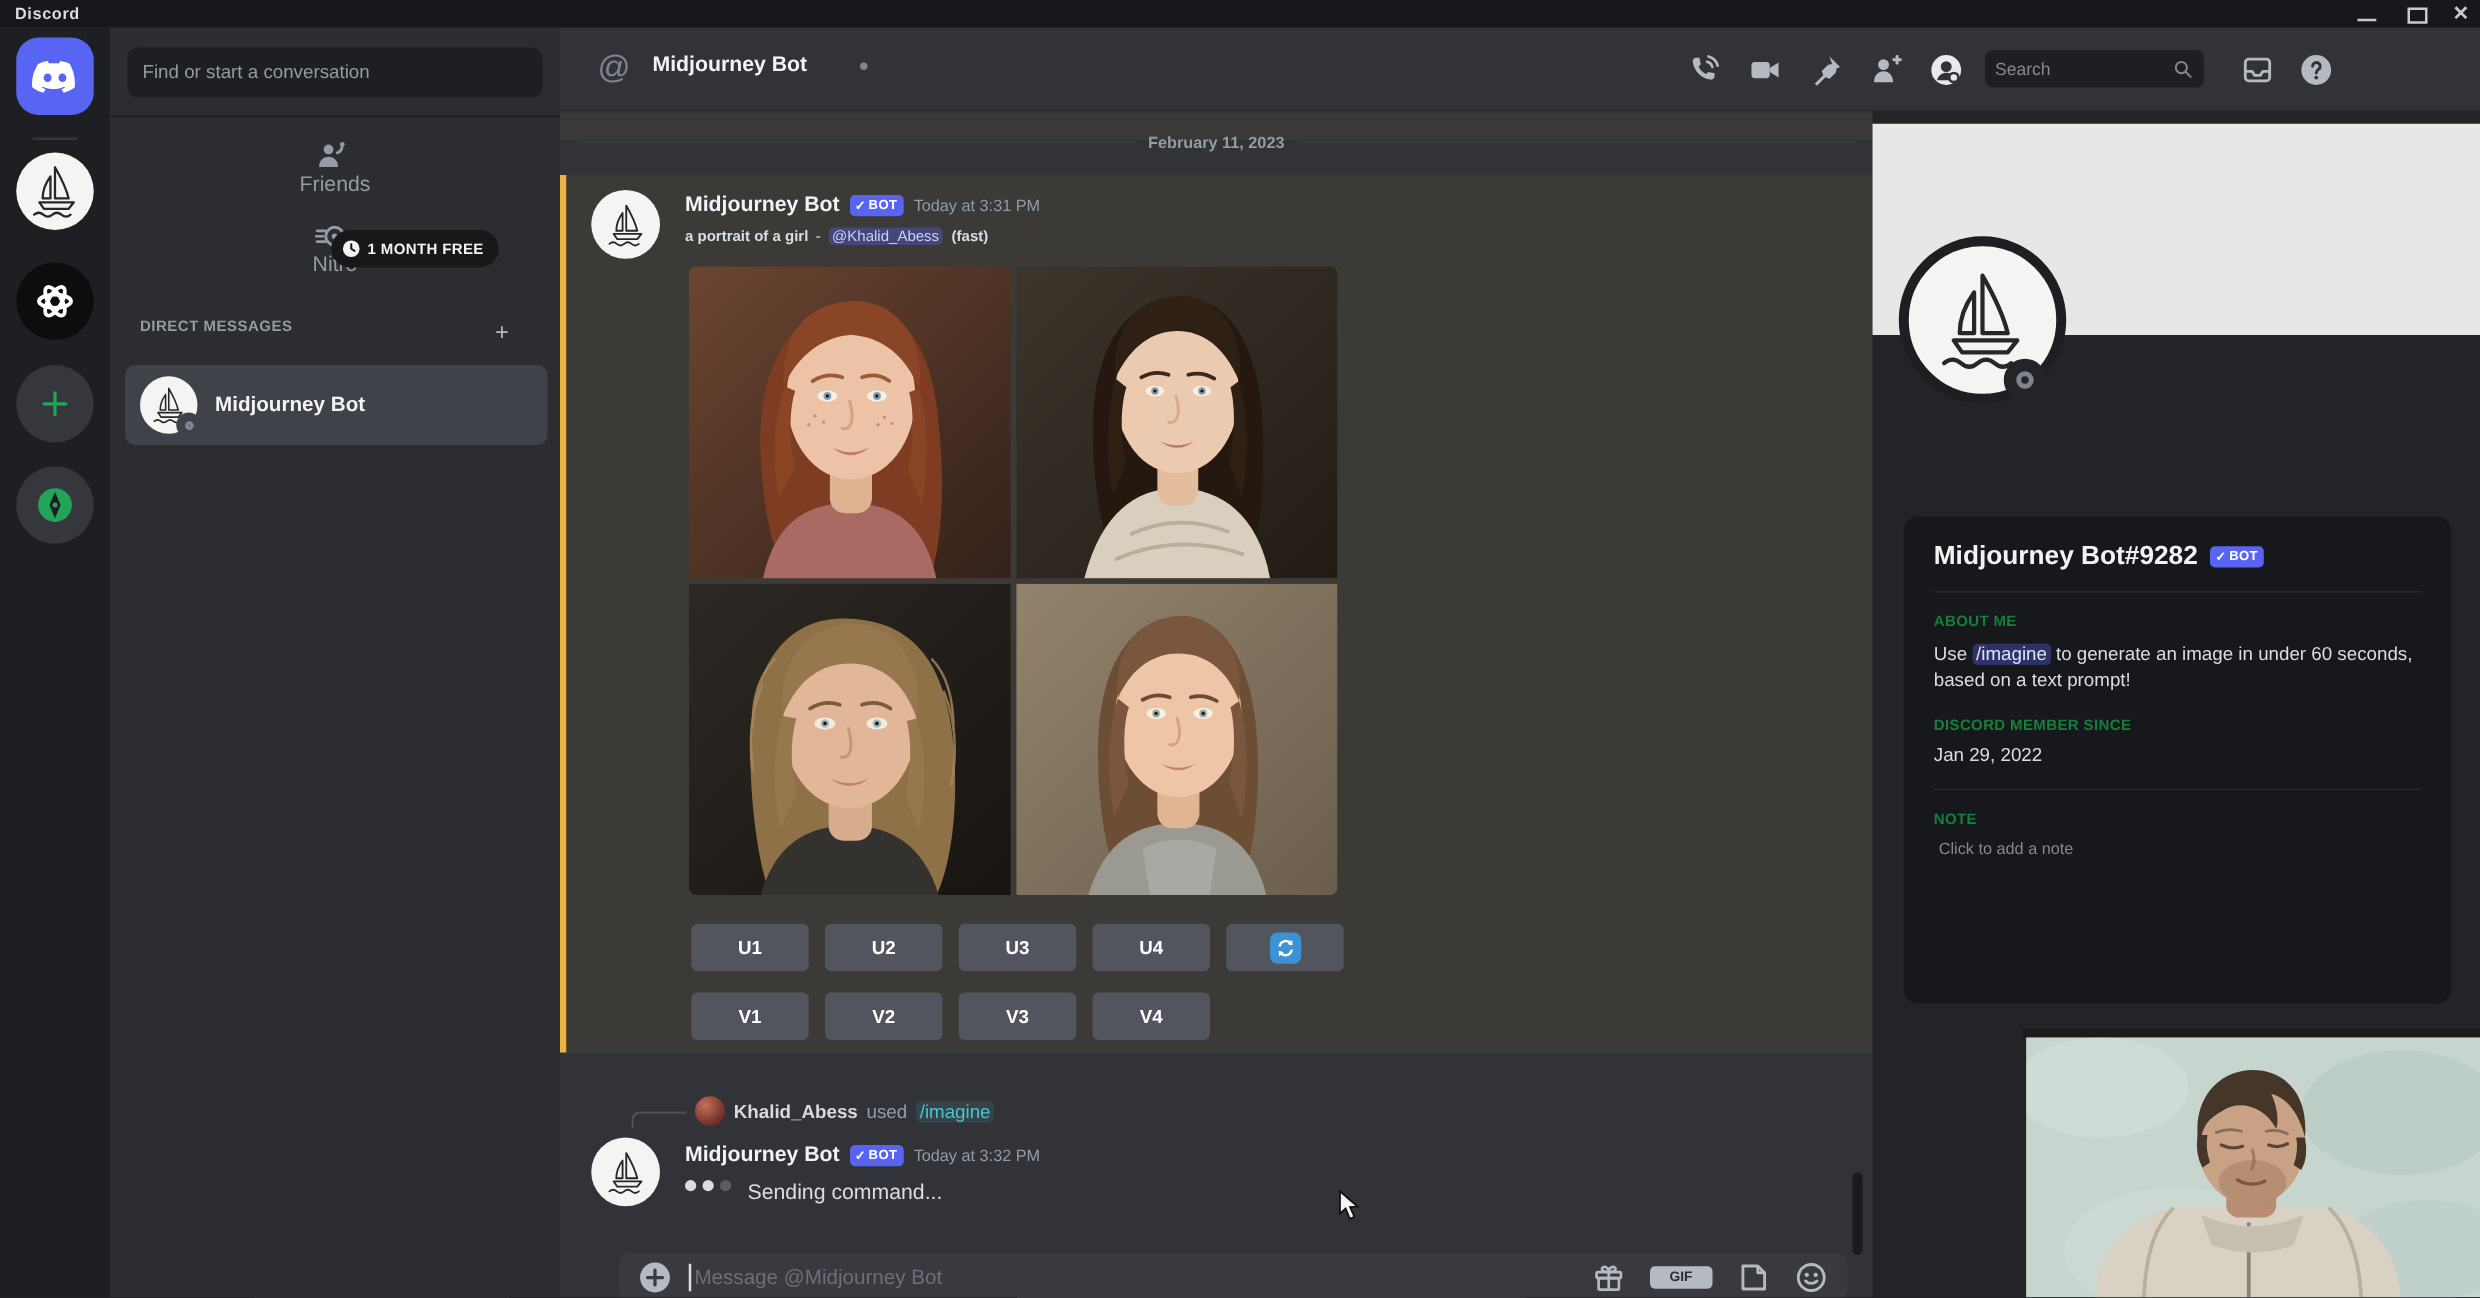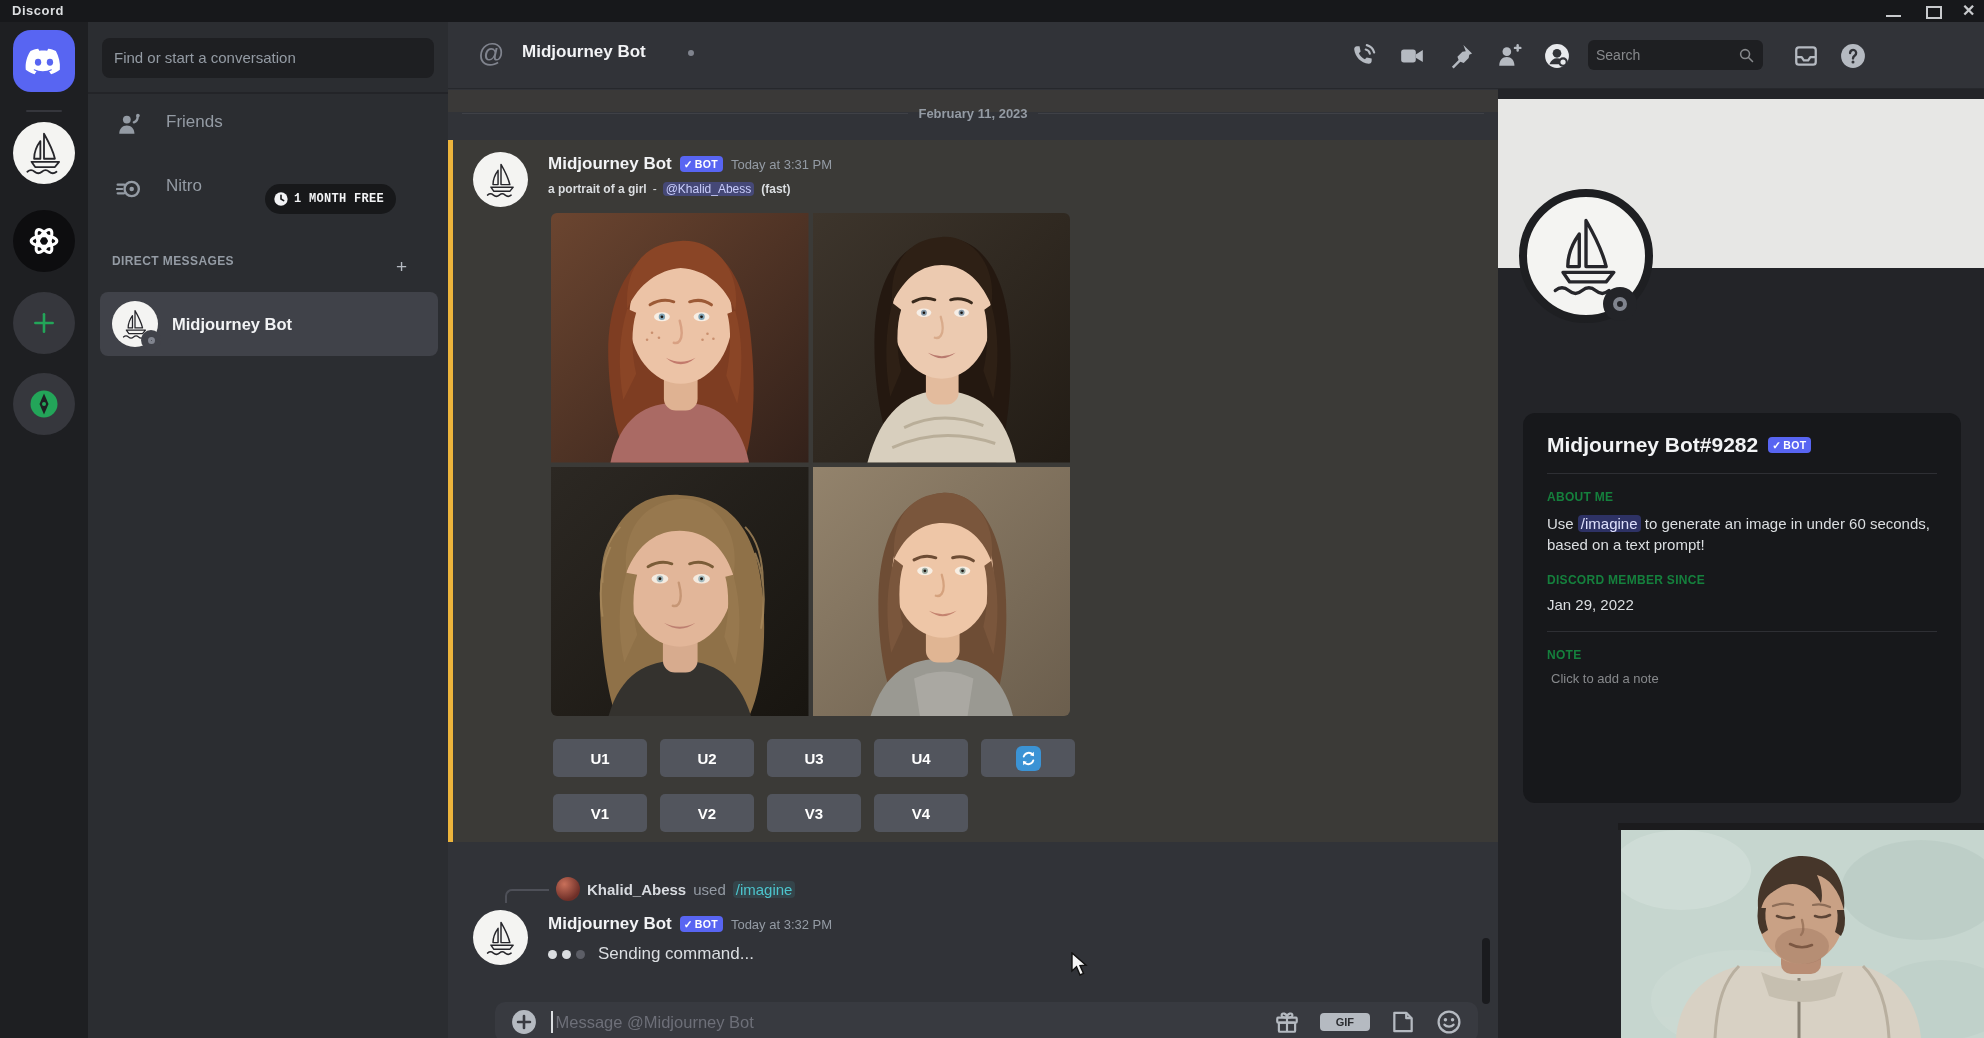--- a/index.html
+++ b/index.html
@@ -24,28 +24,28 @@
   .rail-boat { top:100px; background:#f4f4f2; }
   .rail-openai { top:188px; background:#0d0d0f; color:#fff; }
   .rail-plus { top:270px; background:#36373d; }
   .rail-compass { top:351px; background:#36373d; }
 
   
   .sidebar { left:88px; top:22px; width:360px; height:1016px; background:#2b2d31; }
   .sb-search { left:14px; top:16px; width:332px; height:40px; background:#1e1f22; border-radius:8px;
                color:#949ba4; font-size:15px; line-height:40px; padding-left:12px; cursor:pointer; }
   .sb-shadow { left:0; top:70px; width:360px; height:2px; background:#232428; }
-  .sb-row { left:10px; width:340px; height:46px; border-radius:6px; display:flex; align-items:flex-start; color:#949ba4; cursor:pointer; }
+  .sb-row { left:10px; width:340px; height:46px; border-radius:6px; display:flex; align-items:center; color:#949ba4; cursor:pointer;flex-direction:column; }
   .sb-row .ic { width:26px; height:26px; margin-left:18px; margin-right:24px; color:#949ba4; }
   .sb-row .lbl { font-size:17px; font-weight:500; }
   .row-friends { top:90px; }
   .row-nitro { top:154px; }
   .nitro-badge { position:absolute; left:167px; top:8px; height:30px; padding:0 12px 0 8px; background:#17181a;
                  border-radius:15px; display:flex; align-items:center; gap:5px; color:#f2f3f5;
-                 font-size:12px; font-weight:bold; letter-spacing:.3px;font-family:Liberation Mono, monospace; }
+                 font-size:12px; font-weight:bold; letter-spacing:.3px; }
   .dm-header { left:24px; top:232px; font-size:12px; font-weight:bold; letter-spacing:.4px; color:#949ba4; cursor:pointer; }
   .dm-plus { left:308px; top:234px; font-size:19px; color:#b5bac1; cursor:pointer; font-weight:400; }
   .dm-item { left:12px; top:270px; width:338px; height:64px; background:#404249; border-radius:8px;
              display:flex; align-items:center; cursor:pointer; }
   .dm-avatar-wrap { position:relative; margin-left:12px; width:46px; height:46px; }
   .dm-avatar { width:46px; height:46px; border-radius:50%; background:#f4f4f2; display:flex; align-items:center; justify-content:center; }
   .dm-status { position:absolute; right:-3px; bottom:-3px; width:20px; height:20px; border-radius:50%; background:#404249; display:flex; align-items:center; justify-content:center; }
   .ring { width:10px; height:10px; border-radius:50%; border:3px solid #80848e; }
   .dm-name { margin-left:14px; font-size:16.5px; font-weight:600; color:#f2f3f5; }
 
@@ -96,21 +96,21 @@
 
   .reply-spine { left:57px; top:801px; width:44px; height:14px; border-left:2px solid #4e5058; border-top:2px solid #4e5058; border-top-left-radius:7px; }
   .reply-row { left:108px; top:789px; display:flex; align-items:center; gap:7px; font-size:15px; }
   .reply-avatar { width:24px; height:24px; border-radius:50%; background:radial-gradient(circle at 35% 30%, #c9705a, #6e2f28 70%); cursor:pointer; }
   .reply-name { color:#d7dadf; font-weight:600; cursor:pointer; }
   .reply-used { color:#949ba4; }
   .reply-cmd { color:#4cc4cc; background:rgba(76,196,204,0.12); border-radius:4px; padding:0 3px; cursor:pointer; }
 
   .m-avatar2 { left:25px; top:822px; }
   .nr2 { left:100px; top:826px; }
-  .sending-row { left:100px; top:856px; display:flex; align-items:center; gap:5px; }
+  .sending-row { left:100px; top:856px; display:flex; gap:5px; }
   .tdot { width:9px; height:9px; border-radius:50%; background:#dbdee1; }
   .tdot.dim { background:#5c5e66; }
   .sending-txt { margin-left:8px; font-size:17px; color:#dbdee1; }
 
   .input-bar { left:47px; top:914px; width:983px; height:40px; background:#383a40; border-radius:10px;
                display:flex; align-items:center; padding:0 16px; }
   .input-plus { width:26px; height:26px; color:#b5bac1; cursor:pointer; flex:none; }
   .caret { width:1.5px; height:22px; background:#dbdee1; margin-left:14px; }
   .msg-input { flex:1; background:transparent; border:none; outline:none; color:#dbdee1;
                font-size:16.5px; font-family:inherit; margin-left:3px; }

